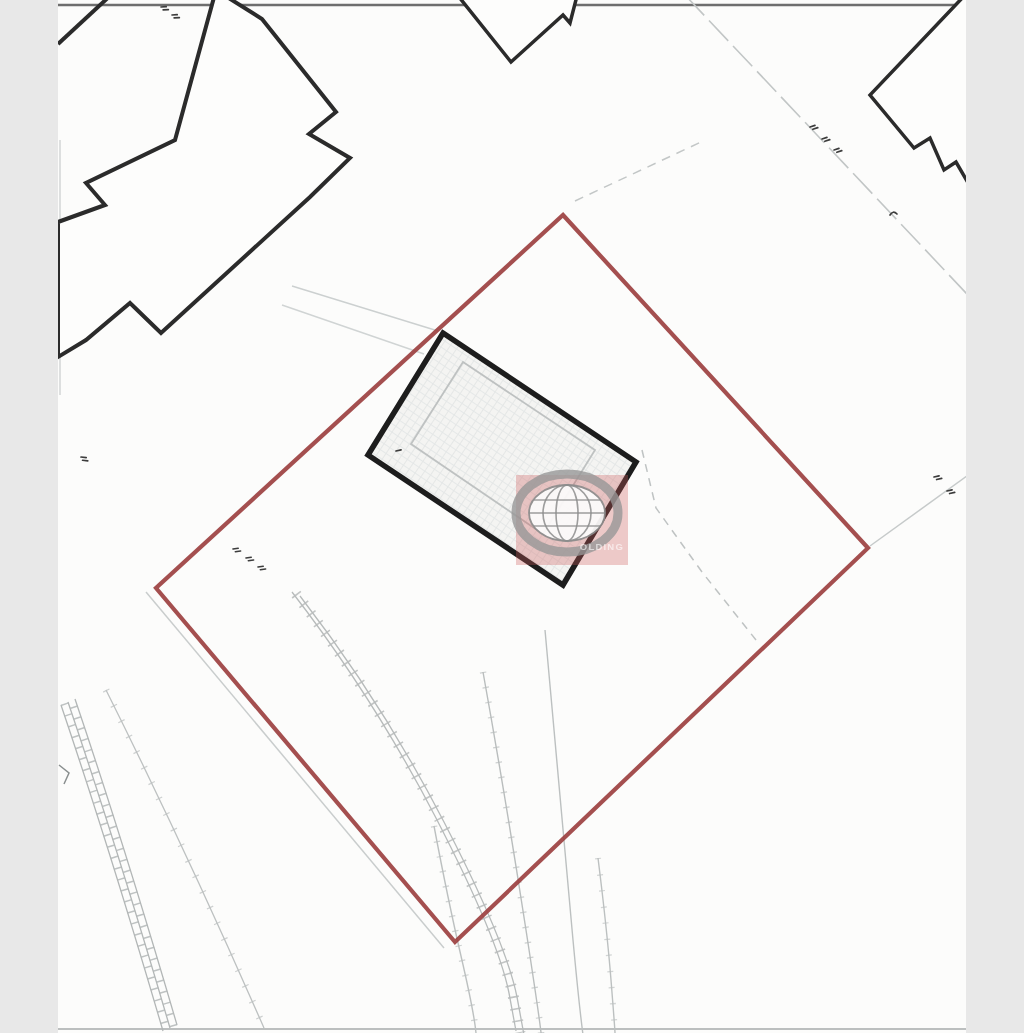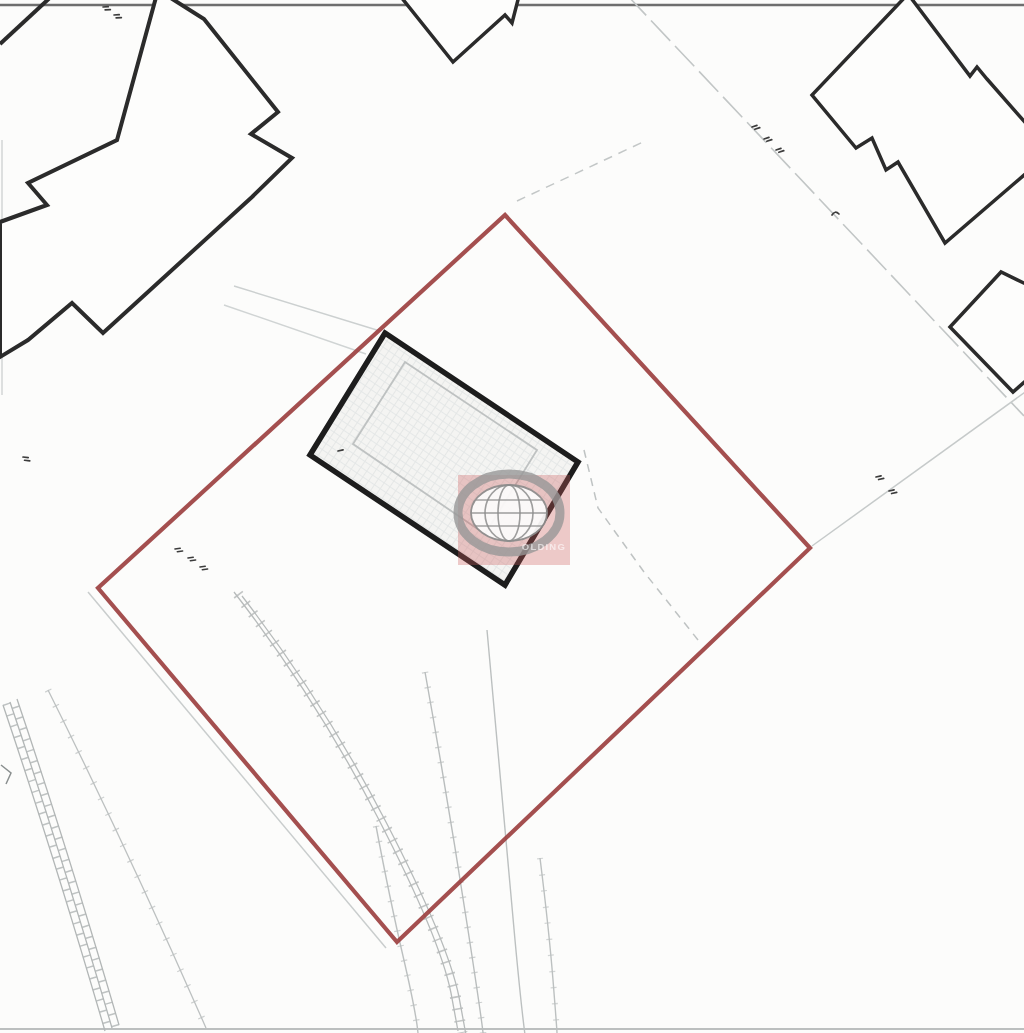--- a/index.html
+++ b/index.html
@@ -1,18 +1,18 @@
 <!DOCTYPE html>
 <html><head>
 <meta charset="utf-8">
 <style>
   html,body{margin:0;padding:0;background:#e8e8e8;}
   .page{
     position:relative;
-    width:1024px;height:1033px;
+    width:908px;height:1033px;
     margin:0 auto;
     background:#fcfcfb;
     overflow:hidden;
     font-family:"Liberation Sans", sans-serif;
   }
   svg.plan{position:absolute;inset:0;display:block;}
 </style>
 </head>
 <body>
 

